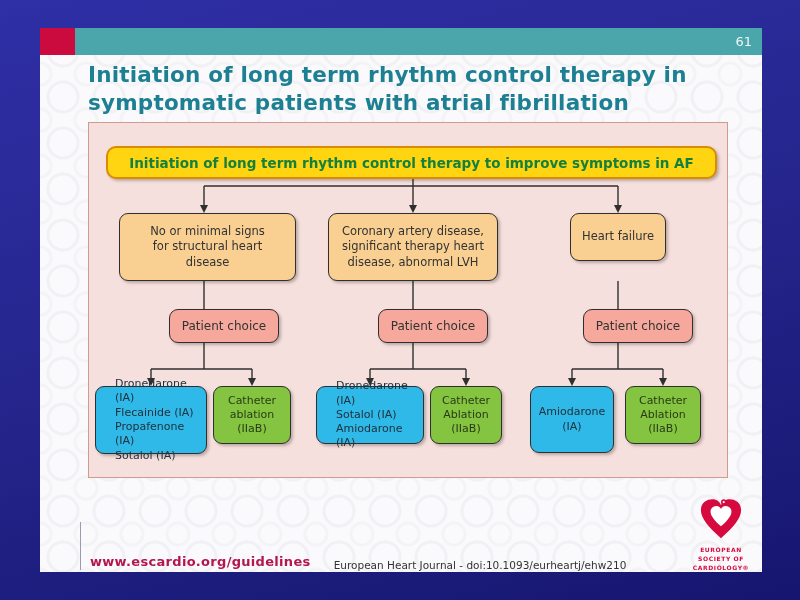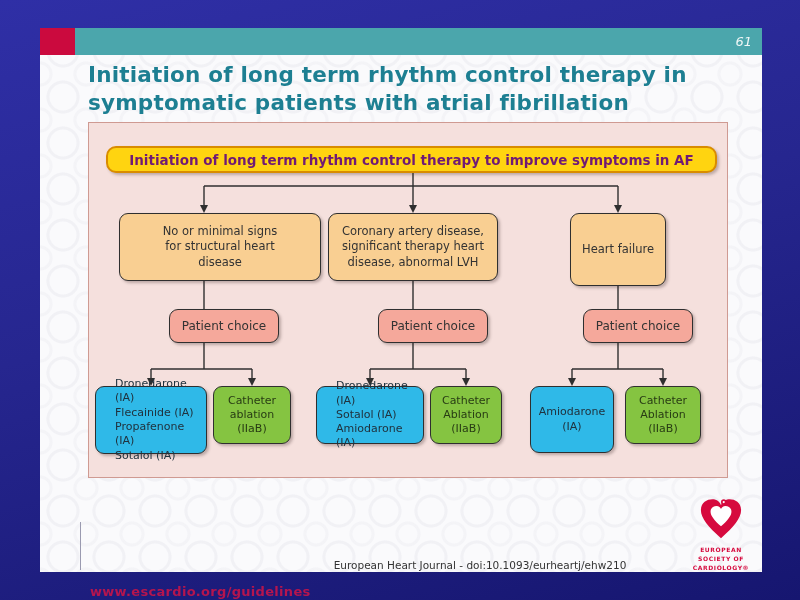--- a/index.html
+++ b/index.html
@@ -10,21 +10,21 @@
   }
   .slide {
     position: absolute; left: 40px; top: 28px; width: 722px; height: 544px;
     background-color: #fafafc;
     background-image:
       radial-gradient(circle, transparent 13px, rgba(185,185,205,0.14) 14px, rgba(185,185,205,0.14) 16px, transparent 17px),
       radial-gradient(circle, transparent 9px, rgba(185,185,205,0.10) 10px, rgba(185,185,205,0.10) 12px, transparent 13px);
     background-size: 46px 46px, 46px 46px;
     background-position: 0 0, 23px 23px;
   }
-  .top-bar { position: absolute; left: 0; top: 0; width: 722px; height: 27px; font-style: italic; }
+  .top-bar { position: absolute; left: 0; top: 0; width: 722px; height: 27px; }
   .red-square { position: absolute; left: 0; top: 0; width: 35px; height: 27px; background: #cb0a3e; }
   .teal-bar {
     position: absolute; left: 35px; top: 0; width: 687px; height: 27px;
     background: #4ba6ac; display: flex; align-items: center; justify-content: flex-end;
   }
   .page-number { color: #eef6f6; font-size: 13px; padding-right: 10px; }
   .slide-title {
     position: absolute; left: 48px; top: 33px; width: 650px;
     color: #1d7f92; font-size: 21.5px; font-weight: bold; line-height: 1.28;
     white-space: pre-line; letter-spacing: 0.2px;
@@ -34,33 +34,33 @@
     background: #f5e0dd; border: 1px solid #cf9a92;
   }
   .connectors { position: absolute; left: 0; top: 0; }
   .node {
     position: absolute; display: flex; align-items: center; justify-content: center;
     text-align: center; border: 1.6px solid #2f2f2f; border-radius: 9px;
     box-shadow: 2px 2px 3px rgba(60,40,40,0.30);
     color: #333; white-space: pre-line;
   }
   .banner {
-    left: 17px; top: 23px; width: 611px; height: 27px;
+    left: 17px; top: 23px; width: 611px; height: 33px;
     background: #ffd410; border-color: #d98c00; border-width: 2px;
-    font-weight: bold; color: #701a75; font-size: 13.5px; white-space: nowrap;
+    font-weight: bold; color: #15803d; font-size: 13.5px; white-space: nowrap;
     border-radius: 10px;
   }
   .condition { background: #f9cf92; font-size: 11.5px; line-height: 1.35; }
   .choice { background: #f5a89b; font-size: 12px; margin-left: 20px; }
   .drugs { background: #2fb9e8; font-size: 11px; line-height: 1.3; color: #20323e; }
   .ablation { background: #85c441; font-size: 11px; line-height: 1.3; color: #283c14; }
   .align-left { justify-content: flex-start; text-align: left; padding-left: 19px; }
   .footer-line { position: absolute; left: 40px; top: 494px; width: 1px; height: 48px; background: #9a9ab0; }
   .website {
-    position: absolute; left: 50px; top: 556px;
+    position: absolute; left: 50px; top: 526px;
     color: #b5154e; font-size: 13px; font-weight: bold; letter-spacing: 0.3px;
     text-decoration: none;
   }
   .journal {
     position: absolute; left: 240px; top: 531px; width: 400px; text-align: center;
     color: #333; font-size: 10.5px;
   }
   .esc-logo { position: absolute; left: 638px; top: 470px; width: 86px; text-align: center; }
   .esc-caption {
     color: #d60a3e; font-size: 6px; font-weight: bold; letter-spacing: 0.6px;
@@ -115,27 +115,27 @@
           <polygon points="159,255 167,255 163,263"></polygon>
           <polygon points="277,255 285,255 281,263"></polygon>
           <polygon points="373,255 381,255 377,263"></polygon>
           <polygon points="479,255 487,255 483,263"></polygon>
           <polygon points="570,255 578,255 574,263"></polygon>
         </g>
       </svg>
 
       <div class="node banner">Initiation of long term rhythm control therapy to improve symptoms in AF</div>
 
-      <div class="node condition" style="left:30px; top:90px; width:202px; height:68px;">No or minimal signs
+      <div class="node condition" style="left:30px; top:90px; width:177px; height:68px;">No or minimal signs
 for structural heart
 disease</div>
       <div class="node condition" style="left:239px; top:90px; width:170px; height:68px;">Coronary artery disease,
 significant therapy heart
 disease, abnormal LVH</div>
-      <div class="node condition" style="left:481px; top:90px; width:96px; height:73px;">Heart failure</div>
+      <div class="node condition" style="left:481px; top:90px; width:96px; height:48px;">Heart failure</div>
 
       <div class="node choice" style="left:60px; top:186px; width:110px; height:34px;">Patient choice</div>
       <div class="node choice" style="left:269px; top:186px; width:110px; height:34px;">Patient choice</div>
       <div class="node choice" style="left:474px; top:186px; width:110px; height:34px;">Patient choice</div>
 
       <div class="node drugs align-left" style="left:6px; top:263px; width:112px; height:68px;">Dronedarone (IA)
 Flecainide (IA)
 Propafenone (IA)
 Sotalol (IA)</div>
       <div class="node ablation" style="left:124px; top:263px; width:78px; height:58px;">Catheter

